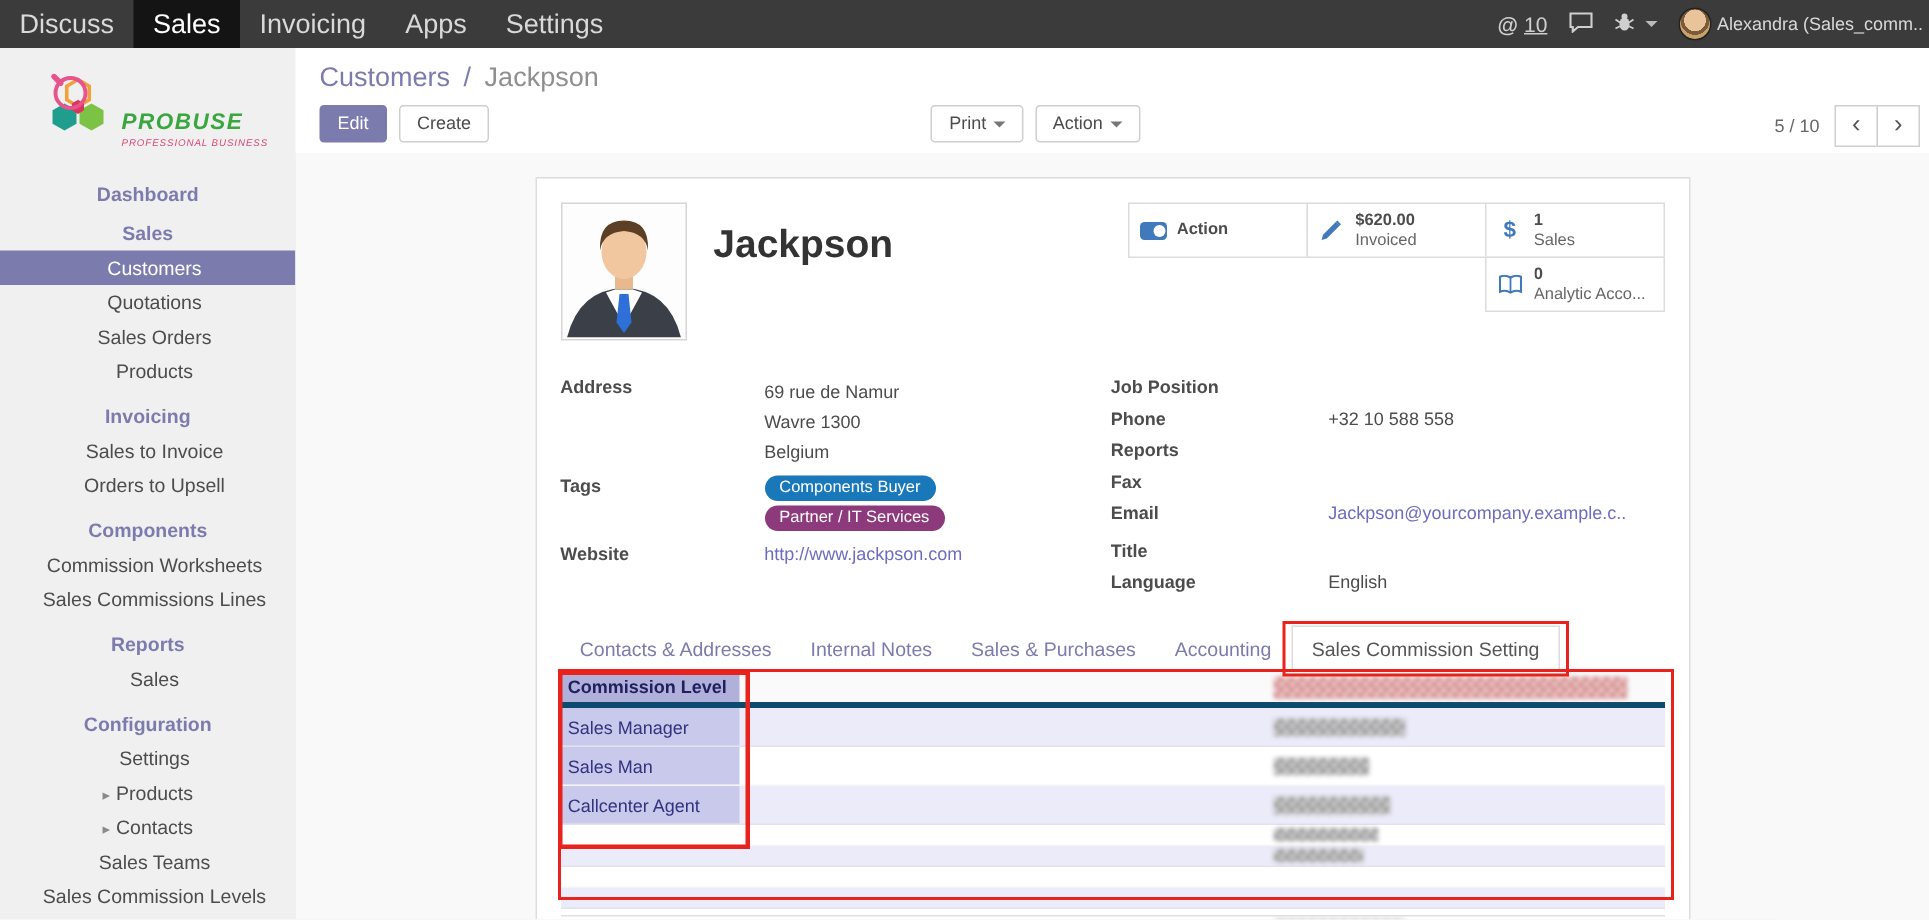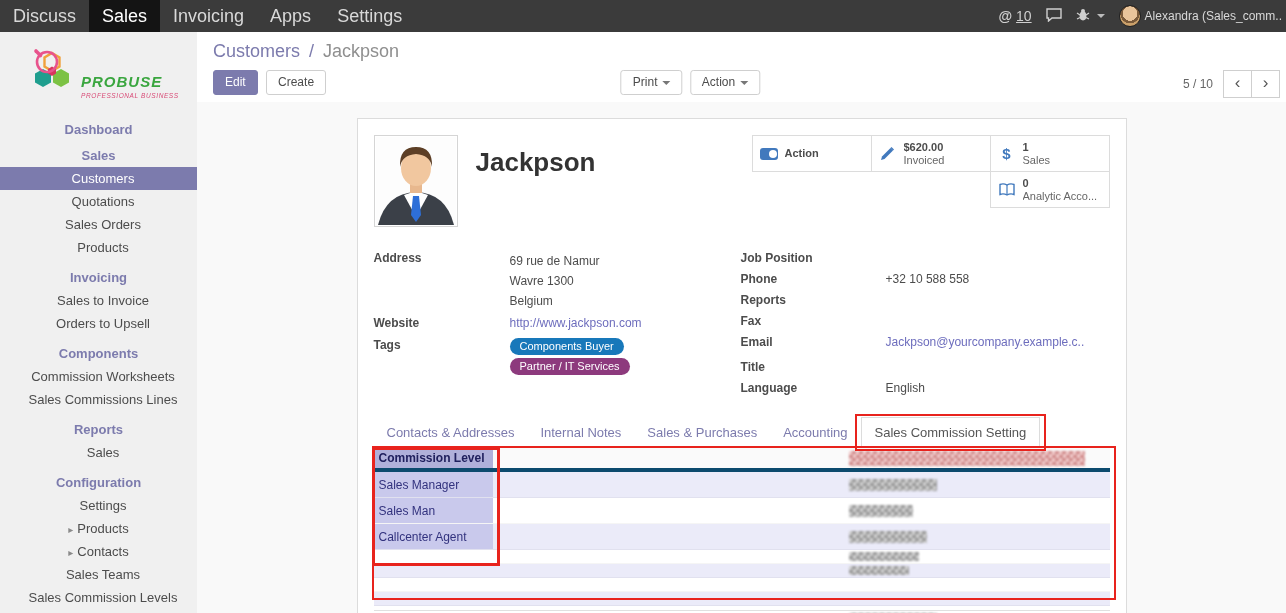--- a/index.html
+++ b/index.html
@@ -278,30 +278,30 @@
       <div class="fields">
         <div class="fcol-left">
           <div class="frow">
             <span class="flabel">Address</span>
             <span class="fvalue">
               <div class="line">69 rue de Namur</div>
               <div class="line">Wavre 1300</div>
               <div class="line">Belgium</div>
             </span>
           </div>
-          <div class="frow" style="margin-top:2px;">
-            <span class="flabel">Website</span>
-            <span class="fvalue"><span class="link">http://www.jackpson.com</span></span>
-          </div>
           <div class="frow" style="margin-top:6px;">
             <span class="flabel">Tags</span>
             <span class="fvalue">
               <div><span class="tag" style="background: rgb(24, 120, 186);">Components Buyer</span></div>
               <div><span class="tag" style="background: rgb(141, 58, 125);">Partner / IT Services</span></div>
             </span>
+          </div>
+          <div class="frow" style="margin-top:2px;">
+            <span class="flabel">Website</span>
+            <span class="fvalue"><span class="link">http://www.jackpson.com</span></span>
           </div>
         </div>
 
         <div class="fcol-right">
           <div class="frow">
             <span class="flabel">Job Position</span>
             <span class="fvalue"></span>
           </div>
           <div class="frow">
             <span class="flabel">Phone</span>

